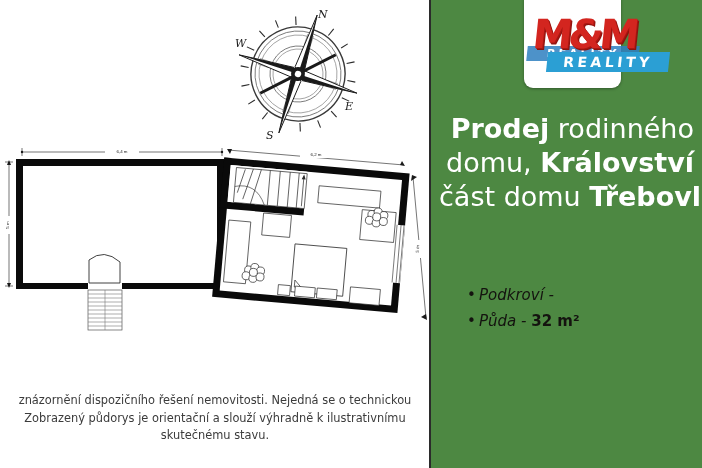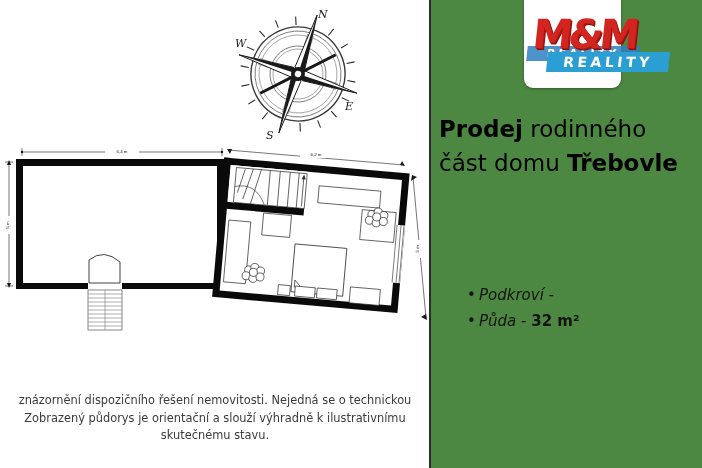--- a/index.html
+++ b/index.html
@@ -95,23 +95,23 @@
     letter-spacing: 3.5px;
     text-align: center;
     line-height: 20px;
   }
 
   
   #headline {
     position: absolute;
     left: 8px; top: 112px;
     width: 255px;
-    text-align: left;
-    color: #000000;
-    font-size: 23px;
+    text-align: right;
+    color: #ffffff;
+    font-size: 27px;
     line-height: 34px;
     font-family: "DejaVu Sans", sans-serif;
   }
   #headline .b { font-weight: bold; }
   #headline .r { font-weight: normal; }
   .hl-line { display: block; white-space: nowrap; }
 
   
   #features {
     position: absolute;
@@ -376,20 +376,21 @@
 
     <div id="logo-card"></div>
     <div id="logo-wrap">
       <div class="logo-reality-ghost">REALITY</div>
       <div class="logo-mm">M&amp;M</div>
       <div class="logo-reality-bar">REALITY</div>
     </div>
 
     <div id="headline">
       <span class="hl-line"><span class="b">Prodej</span><span class="r"> rodinného</span></span>
+      <span class="hl-line"><span class="r">domu, </span><span class="b">Království</span></span>
       <span class="hl-line"><span class="r">část domu </span><span class="b">Třebovle</span></span>
     </div>
 
     <div id="features">
       <div class="feature-row">
         <span class="bullet-dot">•</span>
         <span class="feature-label">Podkroví - </span>
       </div>
       <div class="feature-row">
         <span class="bullet-dot">•</span>

